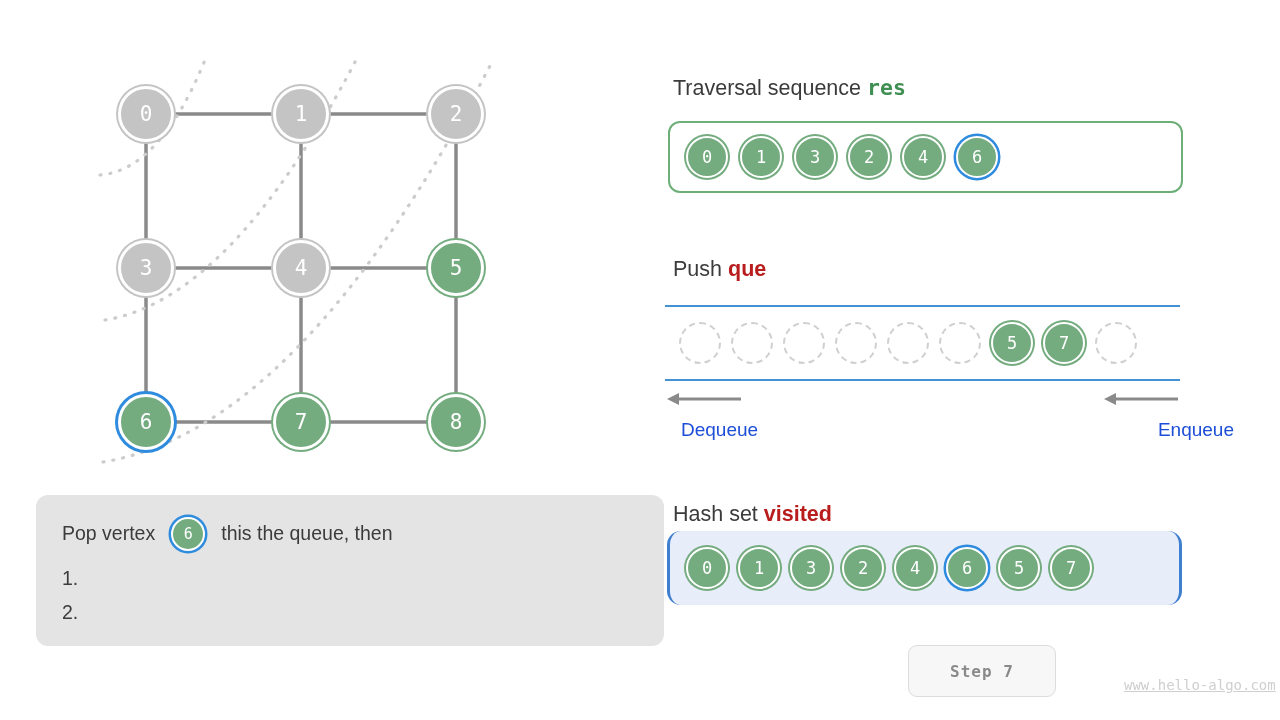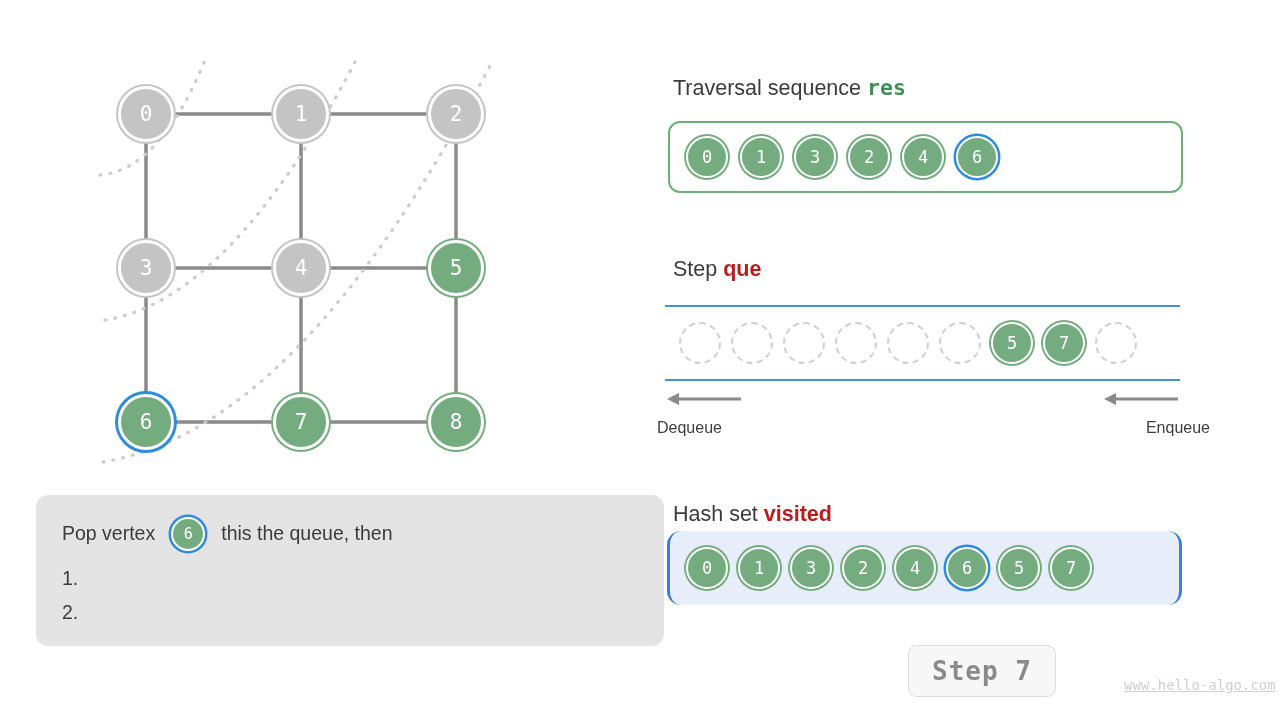--- a/index.html
+++ b/index.html
@@ -66,34 +66,34 @@
 
   #que-wrap{position:absolute;left:0px;top:305px;width:515px;}
   #que-box{width:515px;height:76px;border-top:2px solid #4591d6;
     border-bottom:2px solid #4591d6;box-sizing:border-box;
     display:flex;align-items:center;padding-left:14px;gap:10px;}
   #que-arrows{position:relative;width:515px;height:22px;margin-top:8px;}
   .arrow{position:absolute;top:0;width:78px;height:20px;}
   .arrow.left-a{left:0px;}
   .arrow.right-a{left:437px;}
   #que-labels{position:relative;width:530px;height:26px;margin-top:8px;
-    font-size:16px;color:#404040;}
+    font-size:19px;color:#1d4ed8;margin-left:24px;}
   #que-labels .lbl-l{position:absolute;left:-8px;top:0;}
   #que-labels .lbl-r{position:absolute;right:-15px;top:0;}
 
   #hash-wrap{position:absolute;left:0px;top:481px;width:520px;}
   #hash-box{position:absolute;left:2px;top:50px;width:515px;height:74px;
     background:#e8edfa;border-left:3px solid #3f7fd0;border-right:3px solid #3f7fd0;
     border-radius:14px;box-sizing:border-box;
     display:flex;align-items:center;padding-left:16px;gap:10px;}
 
   #step-badge{position:absolute;left:908px;top:645px;width:146px;height:50px;
     background:#f7f7f7;border:1.5px solid #dcdcdc;border-radius:9px;
     display:flex;align-items:center;justify-content:center;
-    font-family:"DejaVu Sans Mono",monospace;font-weight:bold;font-size:26px;
+    font-family:"DejaVu Sans Mono",monospace;font-weight:bold;font-size:16px;
     color:#8a8a8a;letter-spacing:1px;}
   #watermark{position:absolute;left:1124px;top:677px;
     font-family:"DejaVu Sans Mono",monospace;font-size:14px;color:#cfcfcf;text-decoration:underline;}
 </style>
 </head>
 <body>
 
 <div class="stage">
 
   <div id="graph-panel">
@@ -154,21 +154,21 @@
     <div id="res-box">
         <div class="cell filled">0</div>
         <div class="cell filled">1</div>
         <div class="cell filled">3</div>
         <div class="cell filled">2</div>
         <div class="cell filled">4</div>
         <div class="cell hl">6</div>
       </div>
 
     <div class="sec-title" style="position:absolute;left:8px;top:259px;">
-      <span>Step</span>
+      <span>Push</span>
       <span class="mono-blue">que</span>
     </div>
     <div id="que-wrap">
       <div id="que-box">
           <div class="cell empty"></div>
           <div class="cell empty"></div>
           <div class="cell empty"></div>
           <div class="cell empty"></div>
           <div class="cell empty"></div>
           <div class="cell empty"></div>

